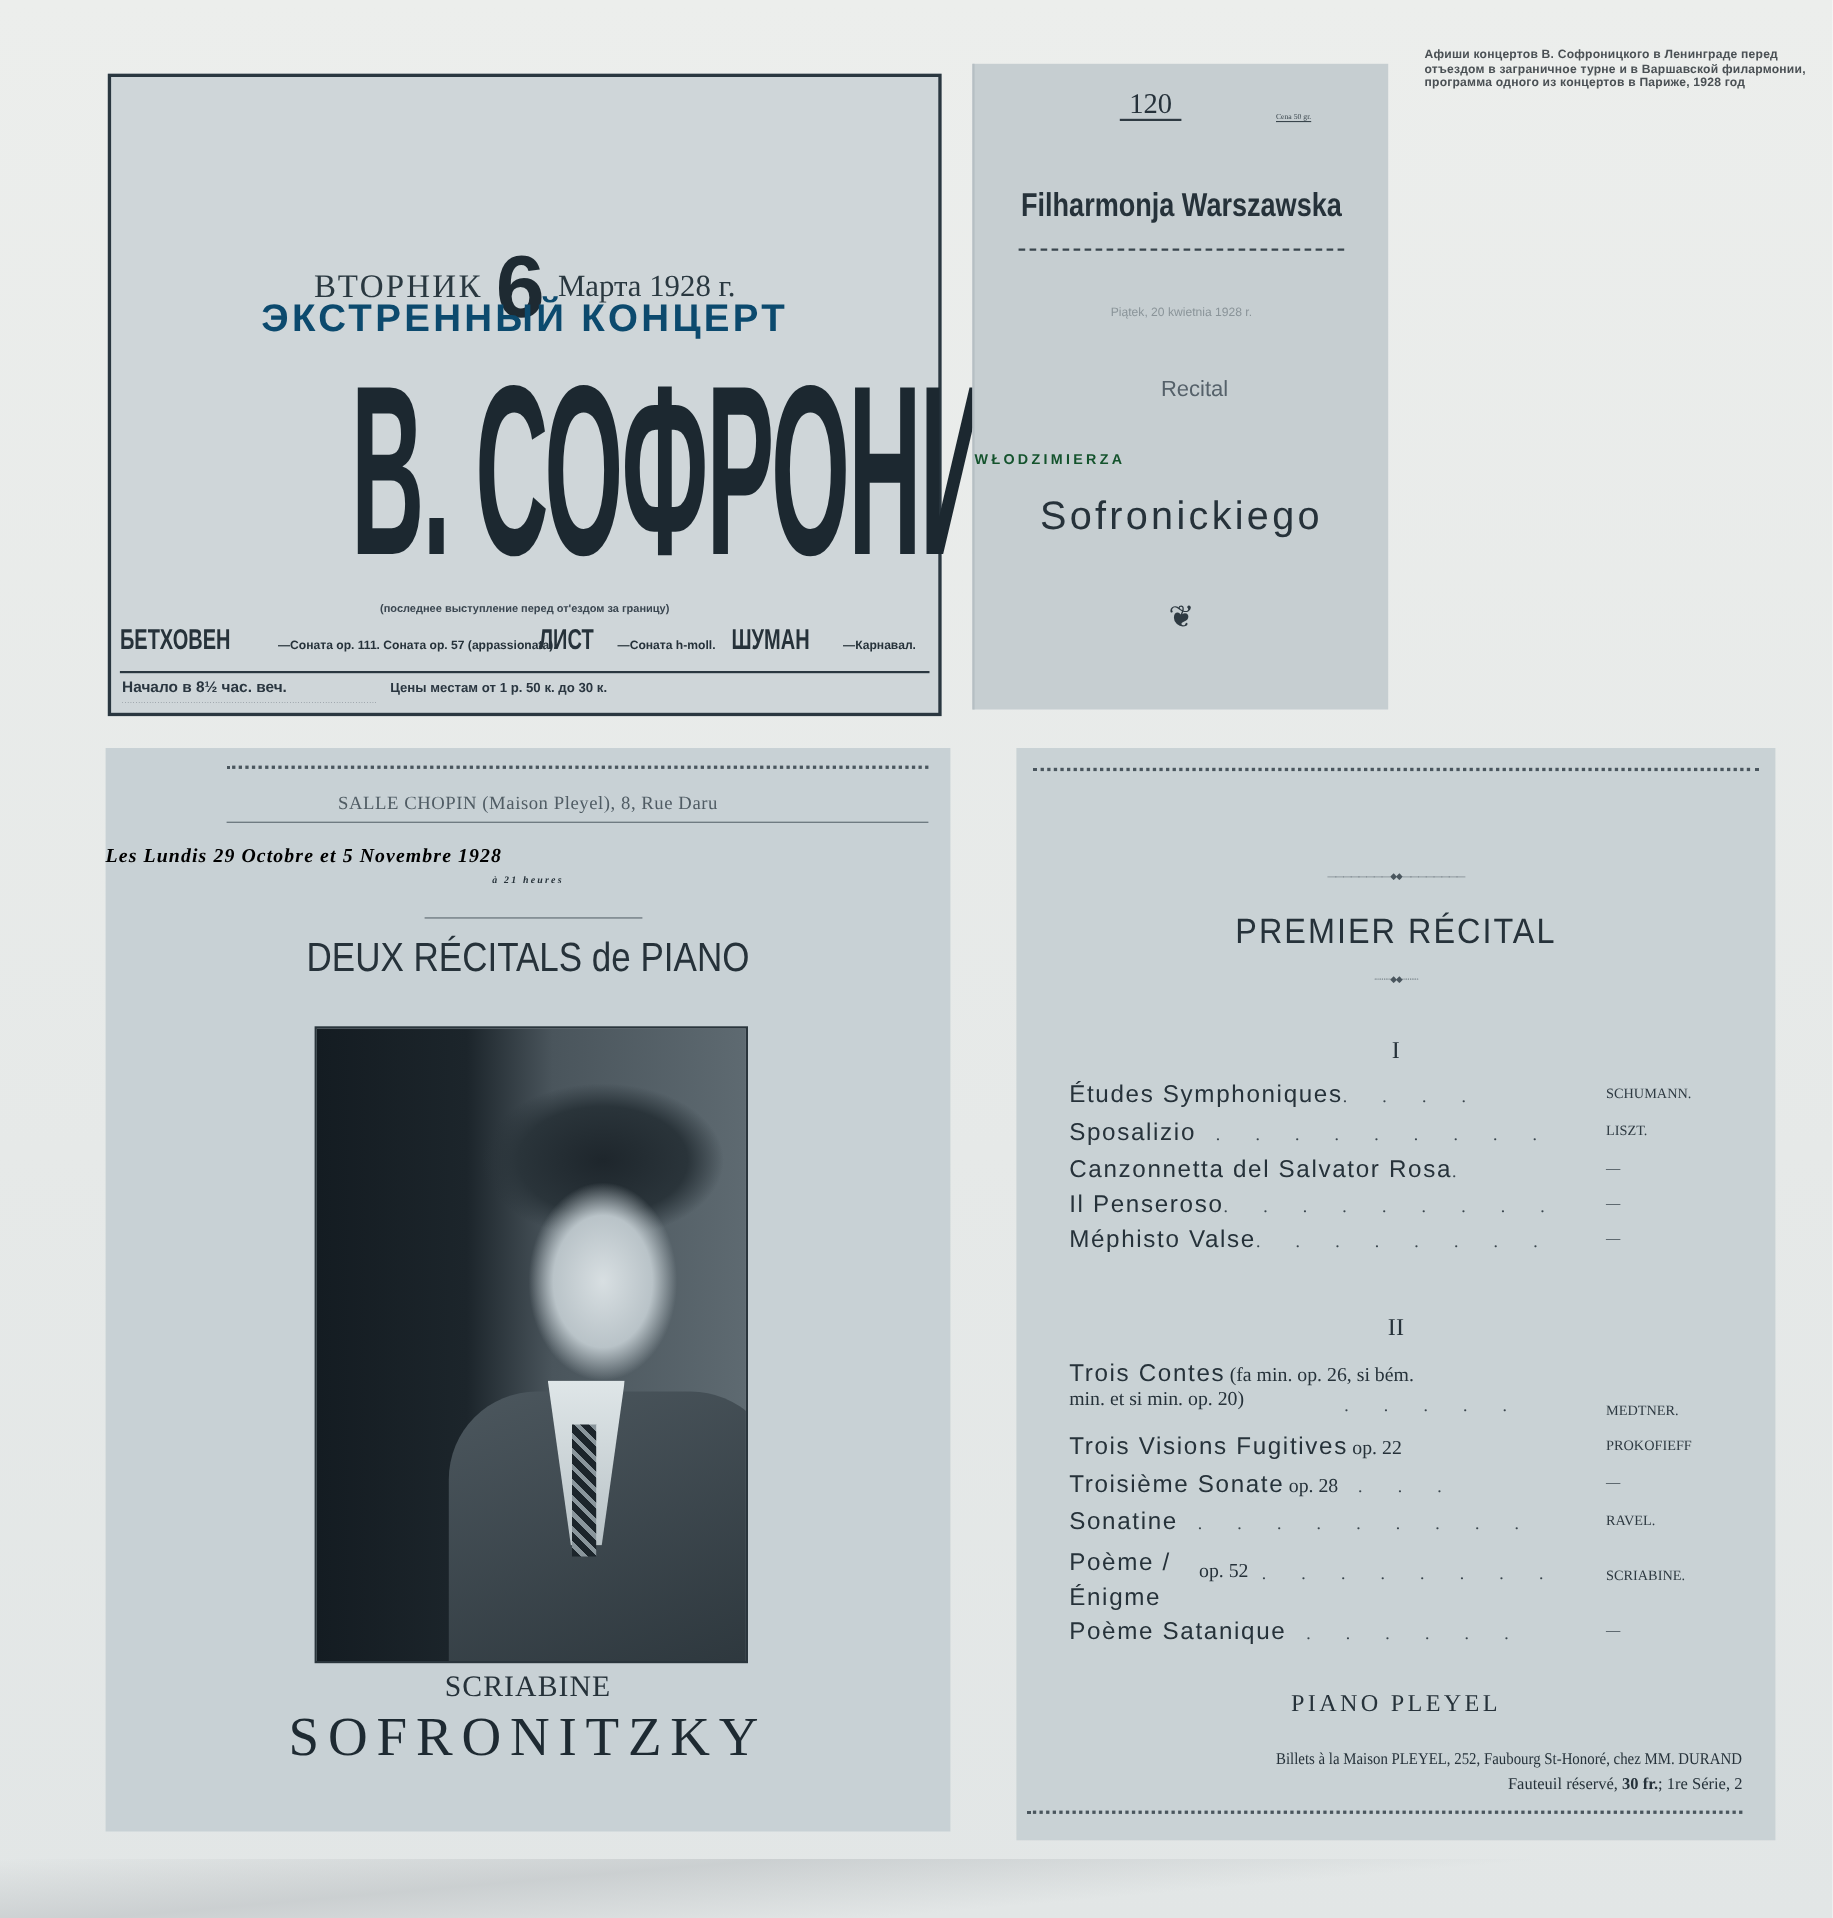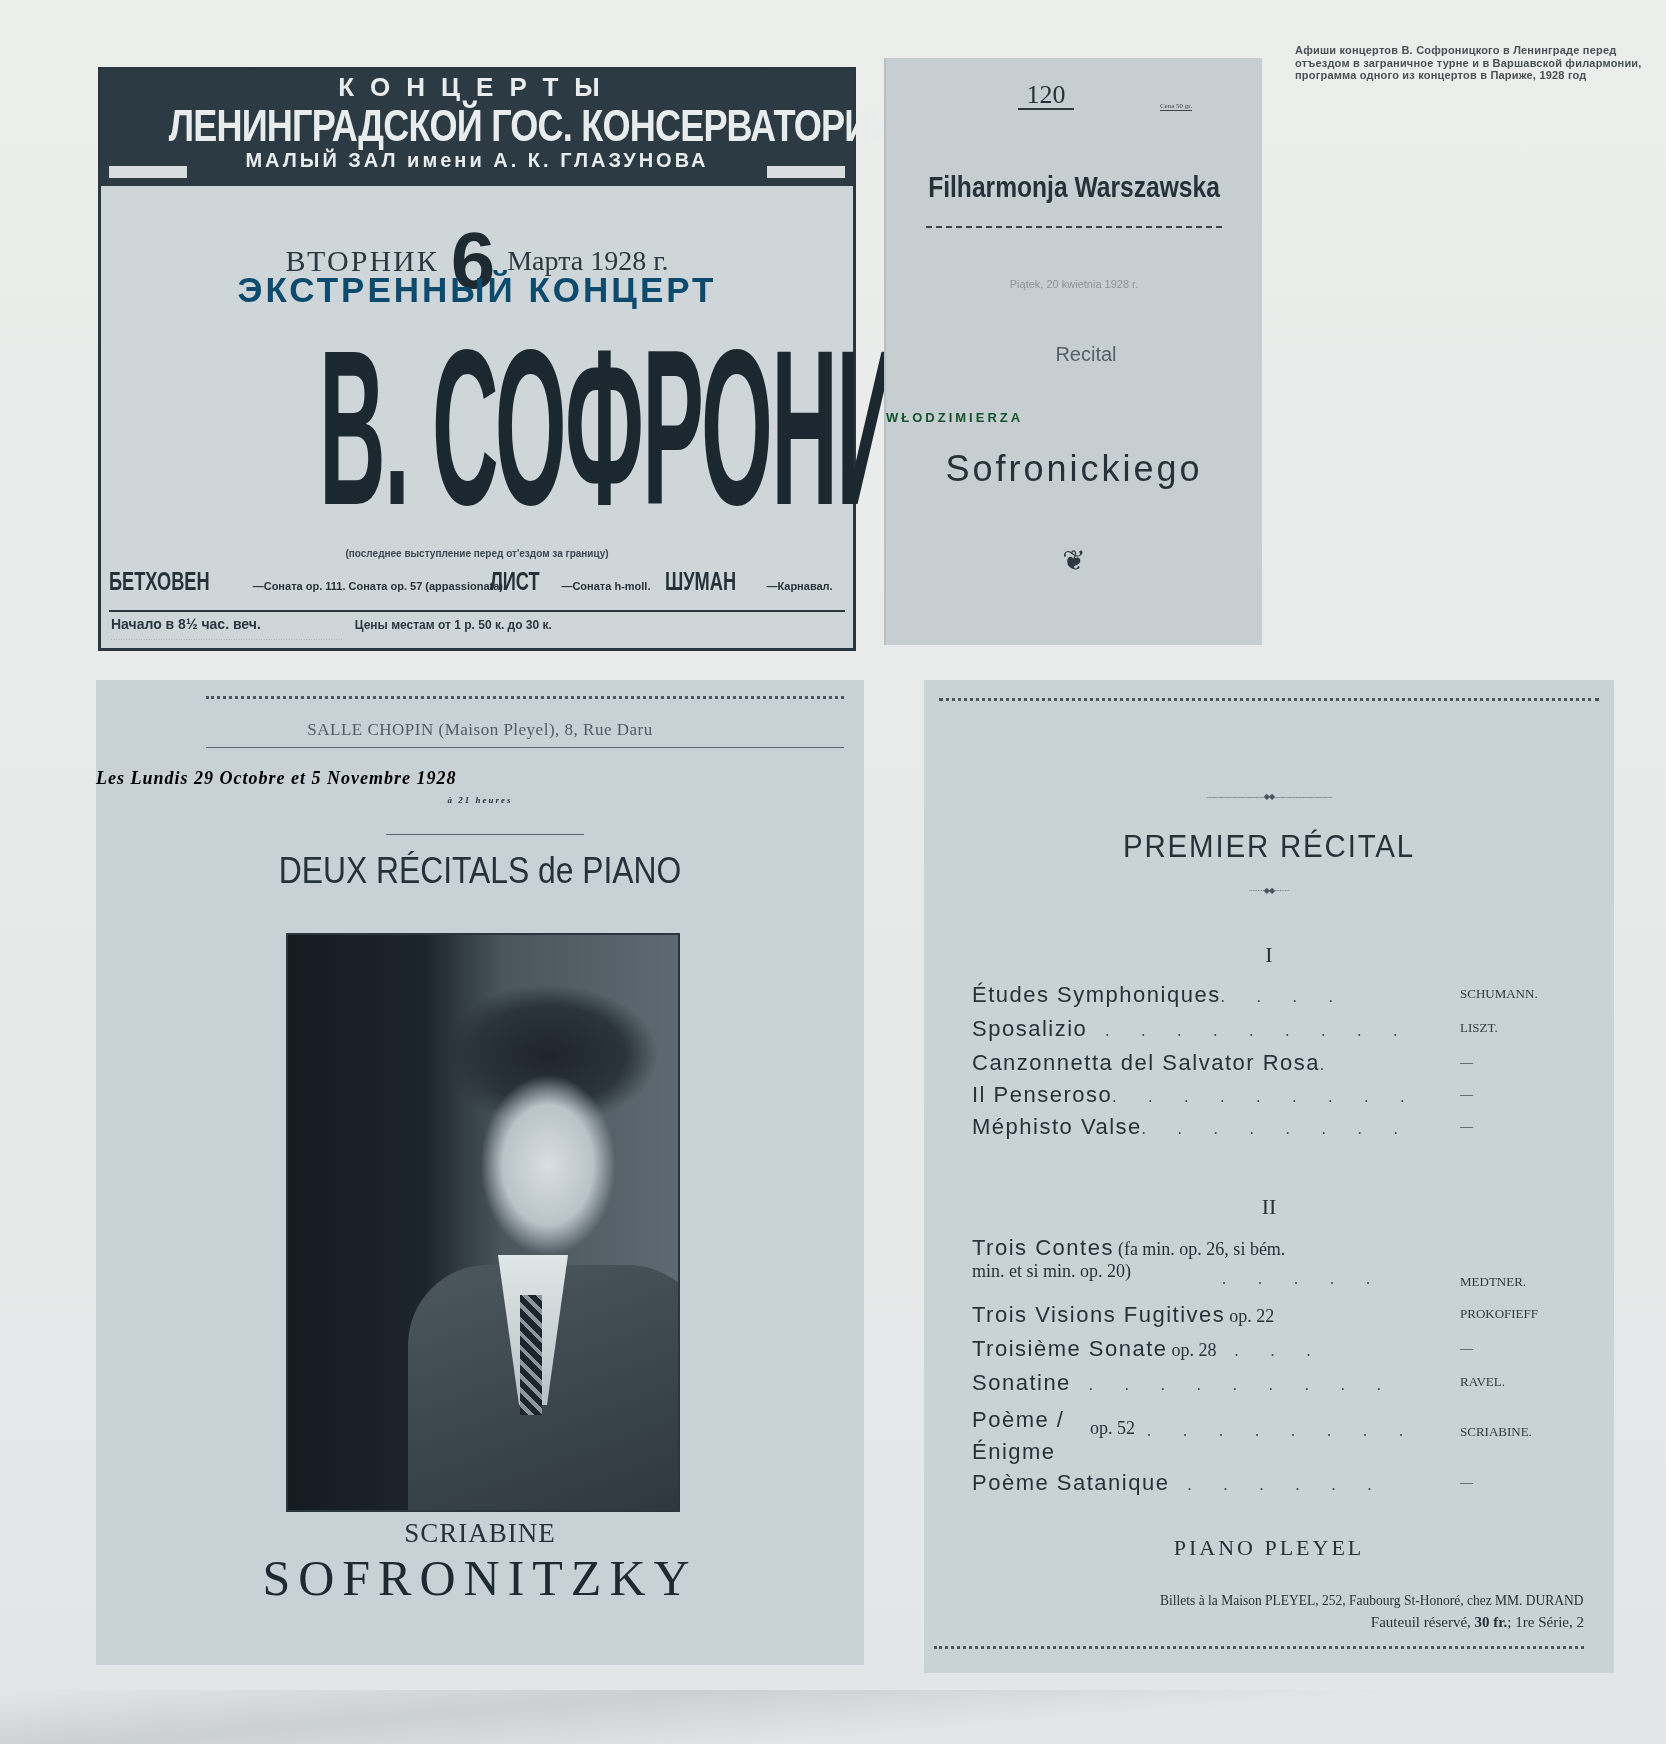--- a/index.html
+++ b/index.html
@@ -149,27 +149,20 @@
   .pr-tickets { position:absolute; right:30px; top:912px; text-align:right; font-size:15px; color:#26323a; white-space:nowrap; transform:scaleX(0.9); transform-origin:right;}
   .pr-price { position:absolute; right:30px; top:934px; text-align:right; font-size:15px; color:#26323a; white-space:nowrap; font-weight:normal;}
   .pr-price b { font-weight:bold; }
 </style>
 </head>
 <body>
 
 <div class="abs caption">Афиши концертов В. Софроницкого в Ленинграде перед отъездом в заграничное турне и в Варшавской филармонии, программа одного из концертов в Париже, 1928 год</div>
 
 <div class="abs poster1">
-  <div class="p1-head">
-    <div class="l1">КОНЦЕРТЫ</div>
-    <div class="l2">ЛЕНИНГРАДСКОЙ ГОС. КОНСЕРВАТОРИИ</div>
-    <div class="l3">МАЛЫЙ ЗАЛ имени А. К. ГЛАЗУНОВА</div>
-    <div class="p1-tag" style="left:8px"></div>
-    <div class="p1-tag" style="right:8px"></div>
-  </div>
   <div class="p1-day">
     <span class="wk">ВТОРНИК</span>
     <span class="num">6</span>
     <span class="mo">Марта 1928 г.</span>
   </div>
   <div class="p1-extra">ЭКСТРЕННЫЙ КОНЦЕРТ</div>
   <div class="p1-name">В. СОФРОНИЦКИЙ</div>
   <div class="p1-sub">(последнее выступление перед от'ездом за границу)</div>
   <div class="p1-prog">
     <span class="comp">БЕТХОВЕН</span><span class="work">—Соната ор. 111. Соната ор. 57 (appassionata).</span>

